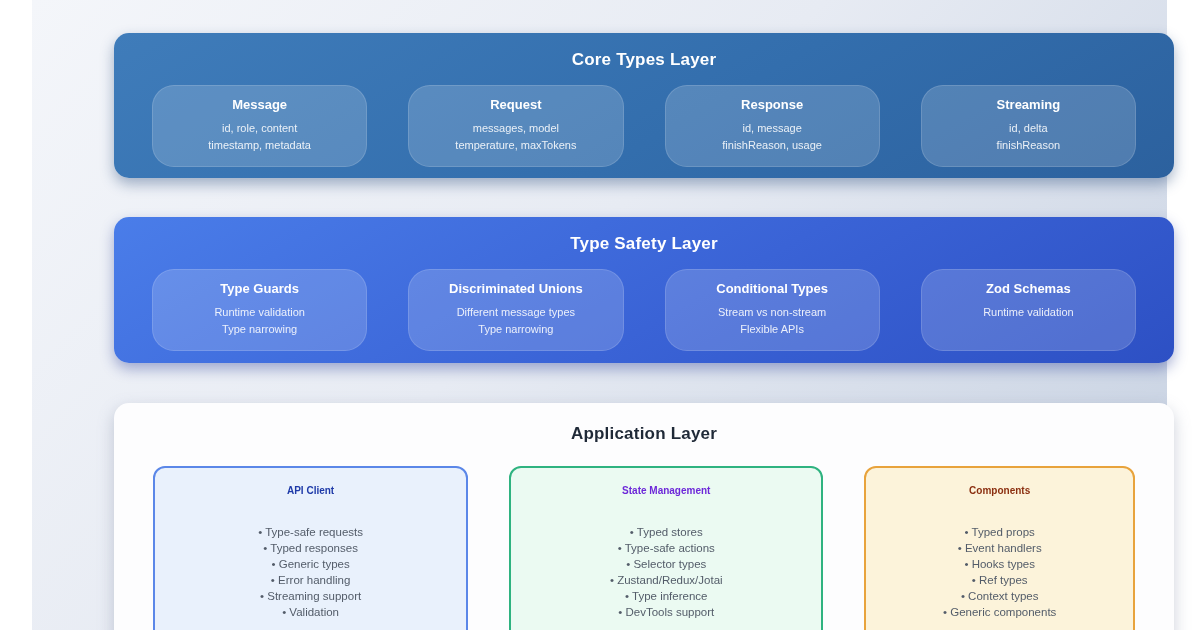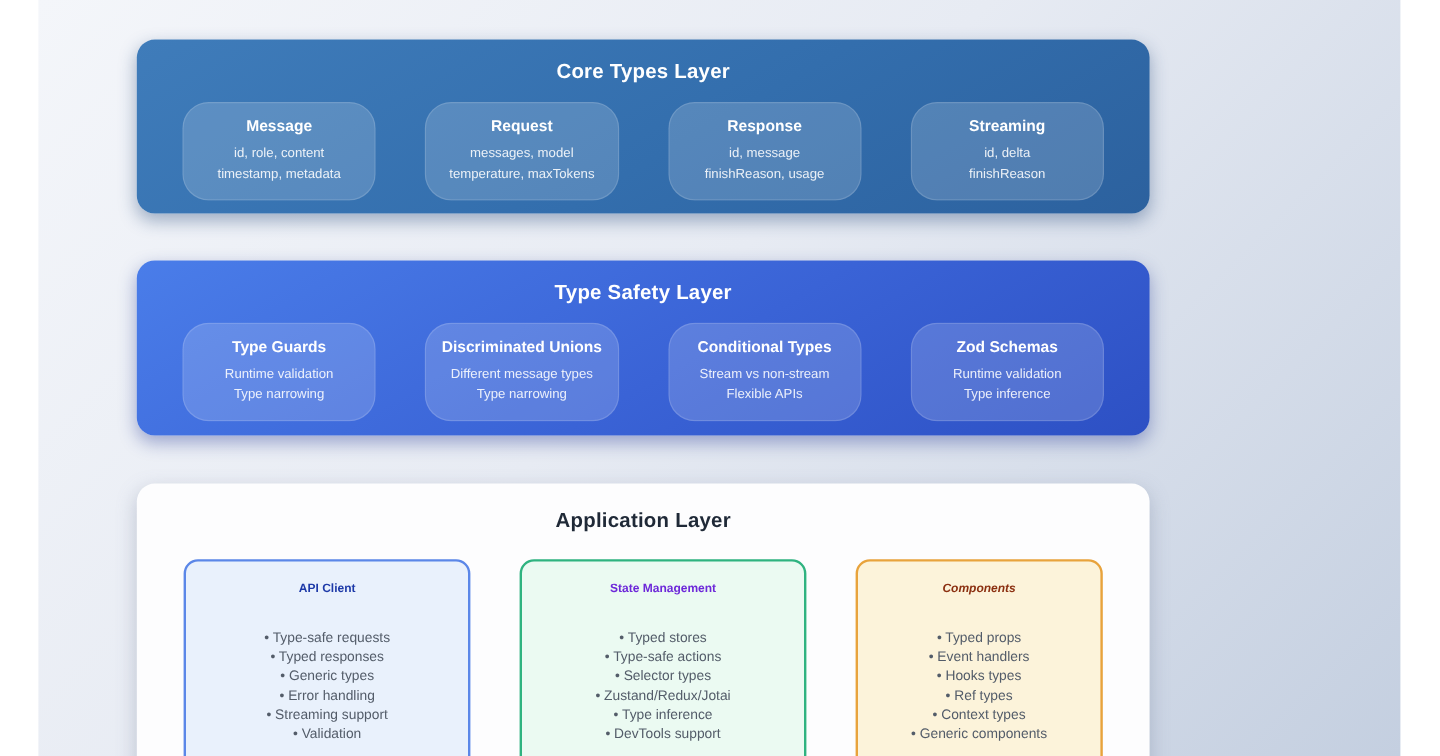--- a/index.html
+++ b/index.html
@@ -15,21 +15,21 @@
   
   .backdrop {
     position: absolute;
     top: 0; bottom: 0; left: 32px; right: 33px;
     background: linear-gradient(135deg, #f4f6fa 0%, #e7ebf3 45%, #c4cfe0 100%);
   }
 
   .panel {
     position: absolute;
     left: 114px;
-    width: 844px;
+    width: 1060px;
     border-radius: 15px;
     box-sizing: border-box;
   }
 
   .panel-title {
     text-align: center;
     font-weight: bold;
     font-size: 17px;
     letter-spacing: .2px;
     padding-top: 15px;
@@ -103,21 +103,21 @@
   .app-card--comp  { flex: 242 1 0; border-color: #e8a33c; background: #fcf3da; }
 
   .app-card-title {
     font-weight: bold;
     font-size: 10px;
     line-height: 20px;
     margin-bottom: 23px;
   }
   .app-card--api   .app-card-title { color: #1e3aa8; }
   .app-card--state .app-card-title { color: #6d28d9; }
-  .app-card--comp  .app-card-title { color: #8b2f10; font-style: italic; }
+  .app-card--comp  .app-card-title { color: #8b2f10; }
 
   .app-item {
     color: #535c69;
     font-size: 11.5px;
     line-height: 16px;
   }
 </style>
 </head>
 <body>
 
@@ -163,21 +163,20 @@
       <div class="type-card-line">Type narrowing</div>
     </div>
     <div class="type-card">
       <div class="type-card-title">Conditional Types</div>
       <div class="type-card-line">Stream vs non-stream</div>
       <div class="type-card-line">Flexible APIs</div>
     </div>
     <div class="type-card">
       <div class="type-card-title">Zod Schemas</div>
       <div class="type-card-line">Runtime validation</div>
-      <div class="type-card-line">Type inference</div>
     </div>
   </div>
 </div>
 
 <div class="panel panel--app">
   <div class="panel-title">Application Layer</div>
   <div class="app-card-row">
 
     <div class="app-card app-card--api">
       <div class="app-card-title">API Client</div>

